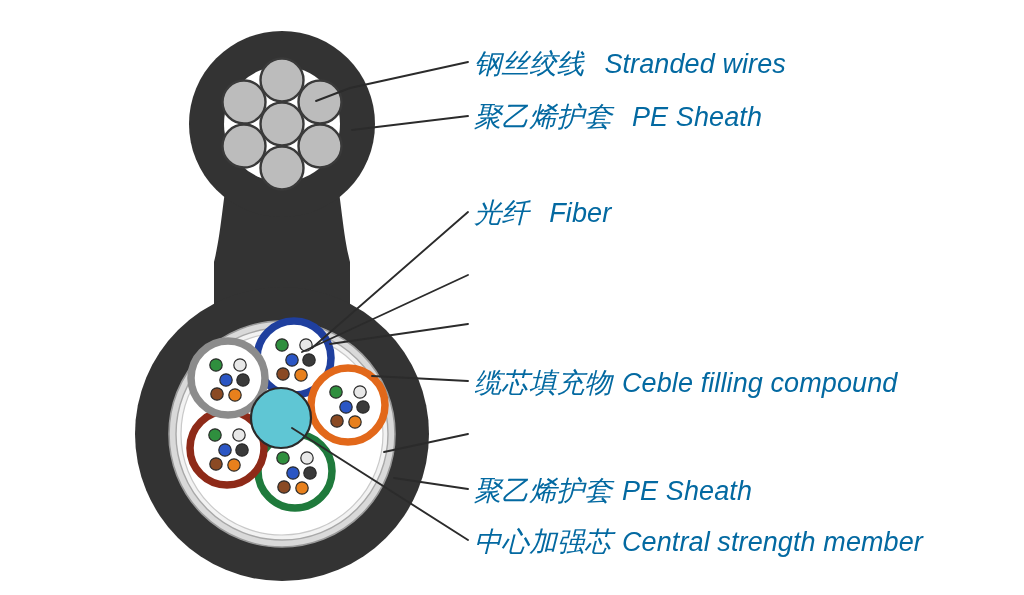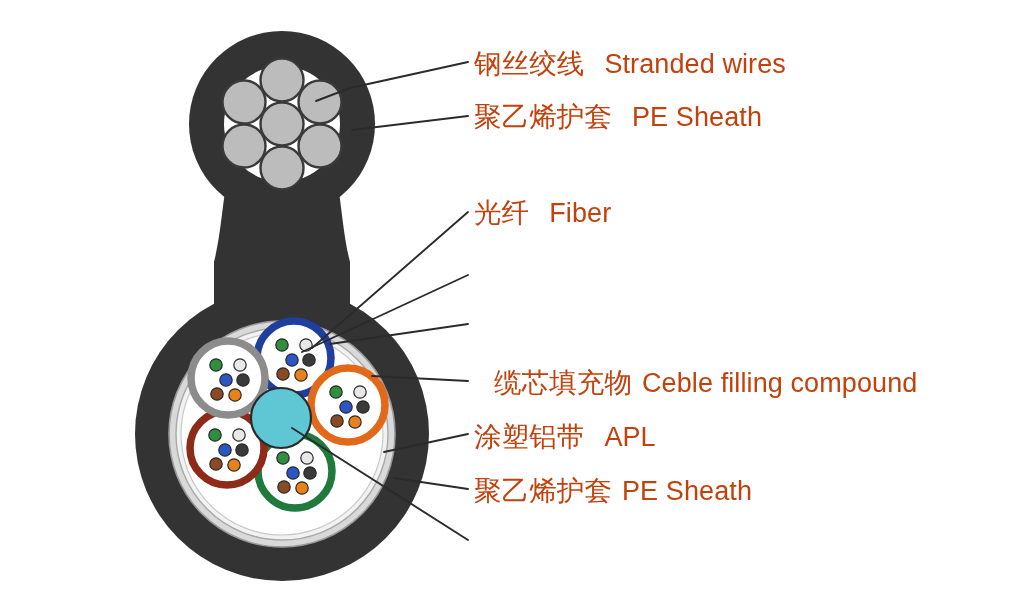--- a/index.html
+++ b/index.html
@@ -31,26 +31,27 @@
     position: absolute;
     left: 0;
     top: 0;
     width: 1024px;
     height: 595px;
     pointer-events: none;
   }
   .callout-label {
     position: absolute;
     white-space: nowrap;
-    color: #c2410c;
+    color: #0369a1;
     font-family: "Liberation Sans", sans-serif;
     font-size: 27px;
     line-height: 1;
     letter-spacing: 0.1px;
     pointer-events: auto;
+    font-style: italic;
   }
   .callout-label .cn {
     font-size: 27.5px;
   }
   .callout-label .gap {
     display: inline-block;
     width: 10px;
   }
   .callout-label .gap-wide {
     display: inline-block;
@@ -203,27 +204,27 @@
     <div class="callout-label" style="left:474px; top:103px;">
       <span class="cn">聚乙烯护套</span><span class="gap-wide"></span><span class="en">PE Sheath</span>
     </div>
 
     <div class="callout-label" style="left:474px; top:199px;">
       <span class="cn">光纤</span><span class="gap-wide"></span><span class="en">Fiber</span>
     </div>
 
 
 
-    <div class="callout-label" style="left:494px; top:369px;">
+    <div class="callout-label" style="left:474px; top:369px;">
       <span class="cn">缆芯填充物</span><span class="gap"></span><span class="en">Ceble filling compound</span>
     </div>
 
-    <div class="callout-label" style="left:474px; top:423px;">
-      <span class="cn">涂塑铝带</span><span class="gap-wide"></span><span class="en">APL</span>
-    </div>
 
     <div class="callout-label" style="left:474px; top:477px;">
       <span class="cn">聚乙烯护套</span><span class="gap"></span><span class="en">PE Sheath</span>
     </div>
 
+    <div class="callout-label" style="left:474px; top:528px;">
+      <span class="cn">中心加强芯</span><span class="gap"></span><span class="en">Central strength member</span>
+    </div>
 
   </div>
 </div>
 
 </body></html>

